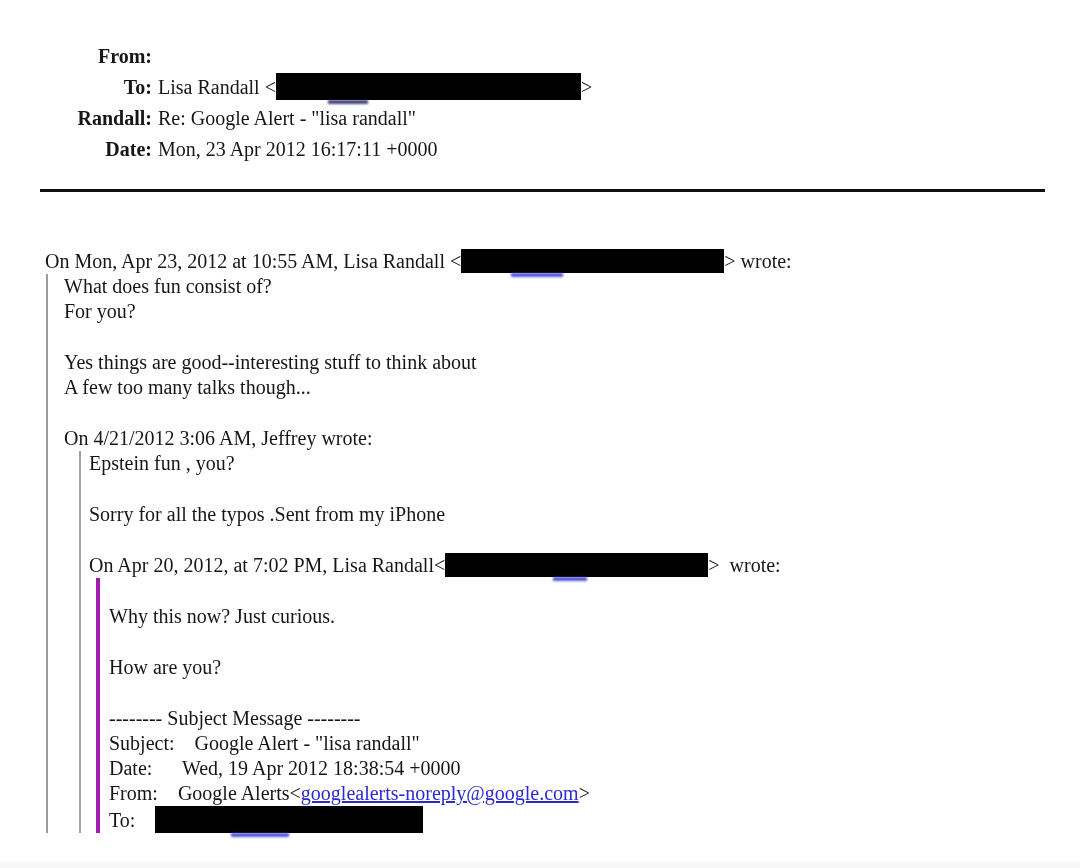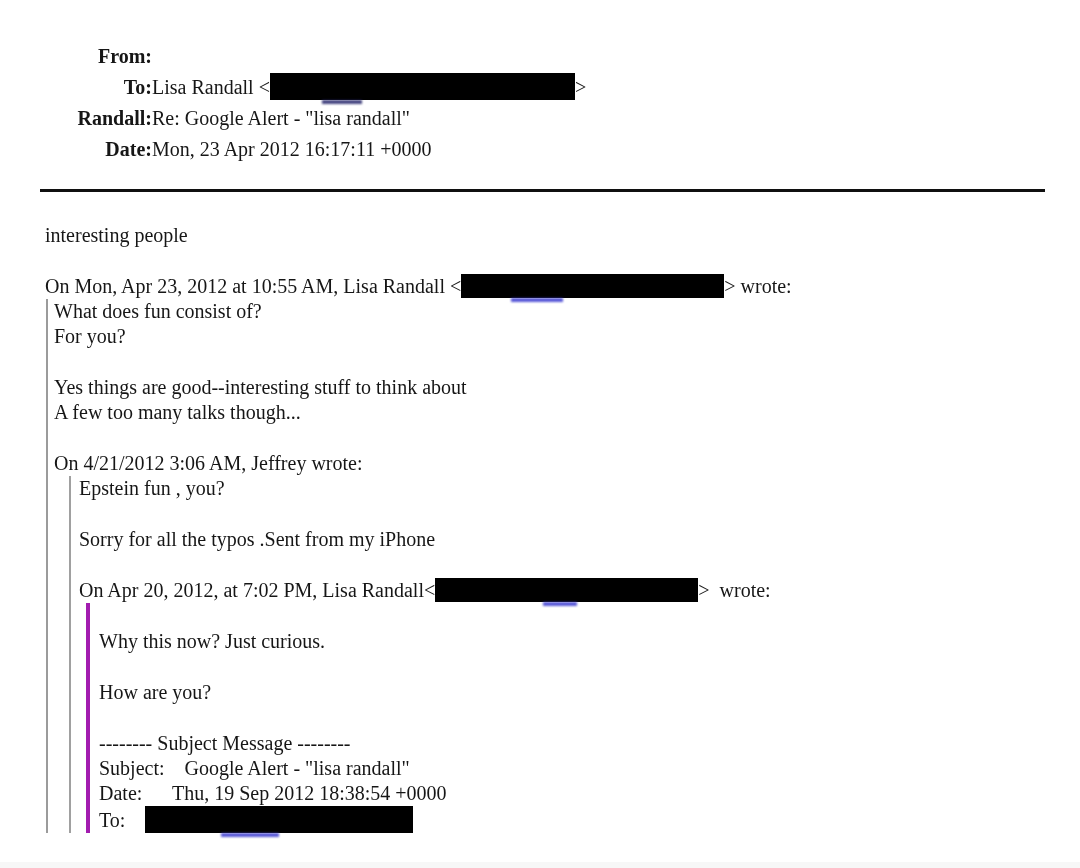--- a/index.html
+++ b/index.html
@@ -9,30 +9,30 @@
     background:#ffffff;
     color:#161616;
     font-family:"Liberation Serif","DejaVu Serif",serif;
     font-size:20px;
     overflow:hidden;
     box-sizing:border-box;
     padding:41px 35px 0 45px;
   }
   
   .email-header{line-height:31px;}
-  .hrow{display:grid;grid-template-columns:107px 1fr;}
+  .hrow{display:grid;grid-template-columns:107px 1fr;column-gap:6px;}
   .hlabel{font-weight:bold;text-align:right;white-space:pre;}
   .hvalue{white-space:pre-wrap;}
   .rule{height:3px;background:#101010;border:0;margin:24px 0 0 -5px;}
   
   .email-body{margin-top:31px;line-height:25px;}
   .line{white-space:pre-wrap;min-height:25px;}
   .blank{height:26px;}
   blockquote{margin:0;}
-  .bq1{margin-left:1px;border-left:2px solid #9b9b9b;padding-left:6px;}
+  .bq1{margin-left:1px;border-left:2px solid #9b9b9b;padding-left:16px;}
   .bq2{margin-left:15px;border-left:2px solid #a0a0a0;padding-left:8px;}
   .bq3{margin-left:7px;border-left:4px solid #a21caf;padding-left:9px;}
   
   .redaction{
     display:inline-block;position:relative;
     background:#000;vertical-align:-6px;
   }
   .red-hdr-to{width:305px;height:27px;}
   .red-attr1{width:263px;height:24px;vertical-align:-5px;}
   .red-attr3{width:263px;height:24px;vertical-align:-5px;}
@@ -66,21 +66,20 @@
     <div class="hrow">
       <span class="hlabel">Date:</span>
       <span class="hvalue">Mon, 23 Apr 2012 16:17:11 +0000</span>
     </div>
   </div>
 
   <div class="rule"></div>
 
   <div class="email-body">
 
-    <div class="line">interesting people</div>
     <div class="blank"></div>
 
     <div class="line"><span>On Mon, Apr 23, 2012 at 10:55 AM, Lisa Randall &lt;</span><span class="redaction red-attr1"><span class="smudge sm2"></span></span><span>&gt; wrote:</span></div>
 
     <blockquote class="bq1">
       <div class="line">What does fun consist of?</div>
       <div class="line">For you?</div>
       <div class="blank"></div>
       <div class="line">Yes things are good--interesting stuff to think about</div>
       <div class="line">A few too many talks though...</div>
@@ -95,21 +94,22 @@
         <div class="line"><span>On Apr 20, 2012, at 7:02 PM, Lisa Randall&lt;</span><span class="redaction red-attr3"><span class="smudge sm3"></span></span><span>&gt;  wrote:</span></div>
 
         <blockquote class="bq3">
           <div class="blank"></div>
           <div class="line">Why this now? Just curious.</div>
           <div class="blank"></div>
           <div class="line">How are you?</div>
           <div class="blank"></div>
           <div class="line">-------- Subject Message --------</div>
           <div class="line">Subject:    Google Alert - "lisa randall"</div>
-          <div class="line">Date:      Thu, 19 Sep 2012 18:38:54 +0000</div>
+          <div class="line">Date:      Wed, 19 Apr 2012 18:38:54 +0000</div>
+          <div class="line"><span>From:    Google Alerts&lt;</span><a class="maillink">googlealerts-noreply@google.com</a><span>&gt;</span></div>
           <div class="line"><span>To:    </span><span class="redaction red-orig-to"><span class="smudge sm4"></span></span></div>
         </blockquote>
       </blockquote>
     </blockquote>
   </div>
 
   <div class="bottom-strip"></div>
 </div>
 
 </body></html>

